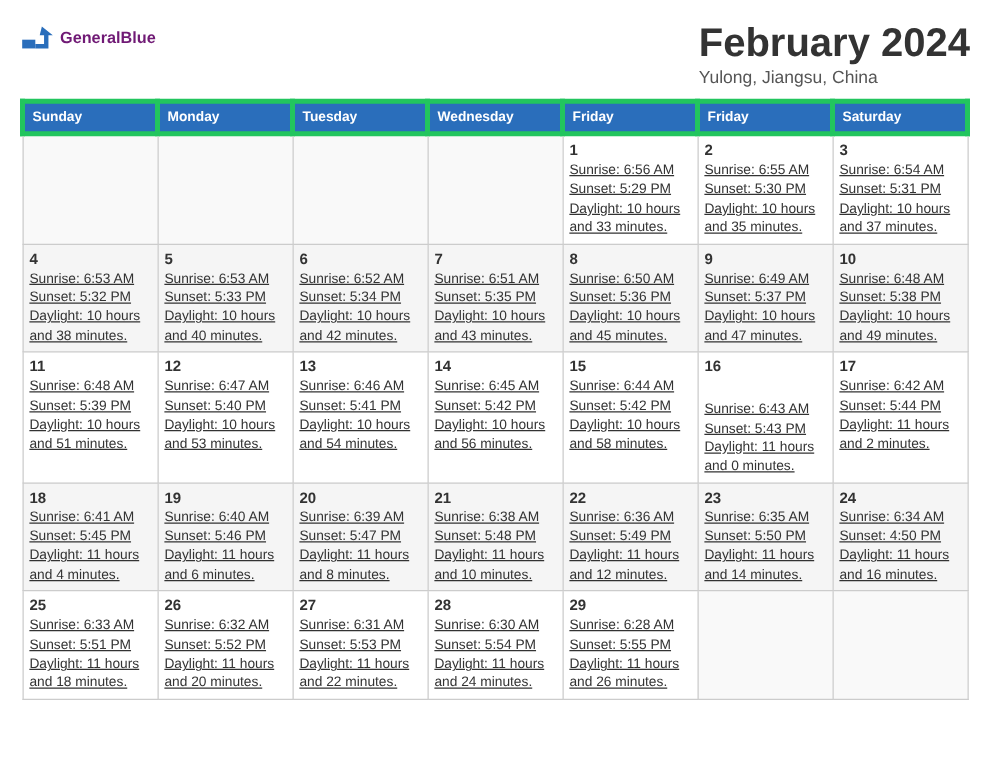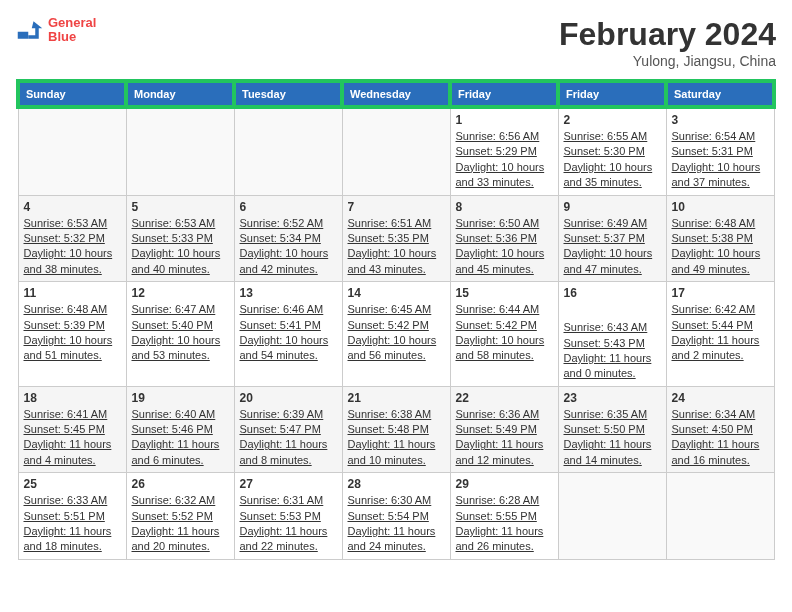--- a/index.html
+++ b/index.html
@@ -16,32 +16,31 @@
       align-items: flex-start;
       margin-bottom: 10px;
     }
     .logo {
       display: flex;
       align-items: center;
       gap: 4px;
     }
     .logo-text {
       display: flex;
-      flex-direction: column;
+      flex-direction: row;
       font-size: 13px;
       font-weight: bold;
-      color: #ef4444;
+      color: #701a75;
       line-height: 1.1;
     }
     .logo-icon {
       width: 28px;
       height: 28px;
     }
     .title-area {
-      text-align: right;
     }
     .month-title {
       font-size: 32px;
       font-weight: bold;
       color: #333;
     }
     .location {
       font-size: 14px;
       color: #555;
     }

